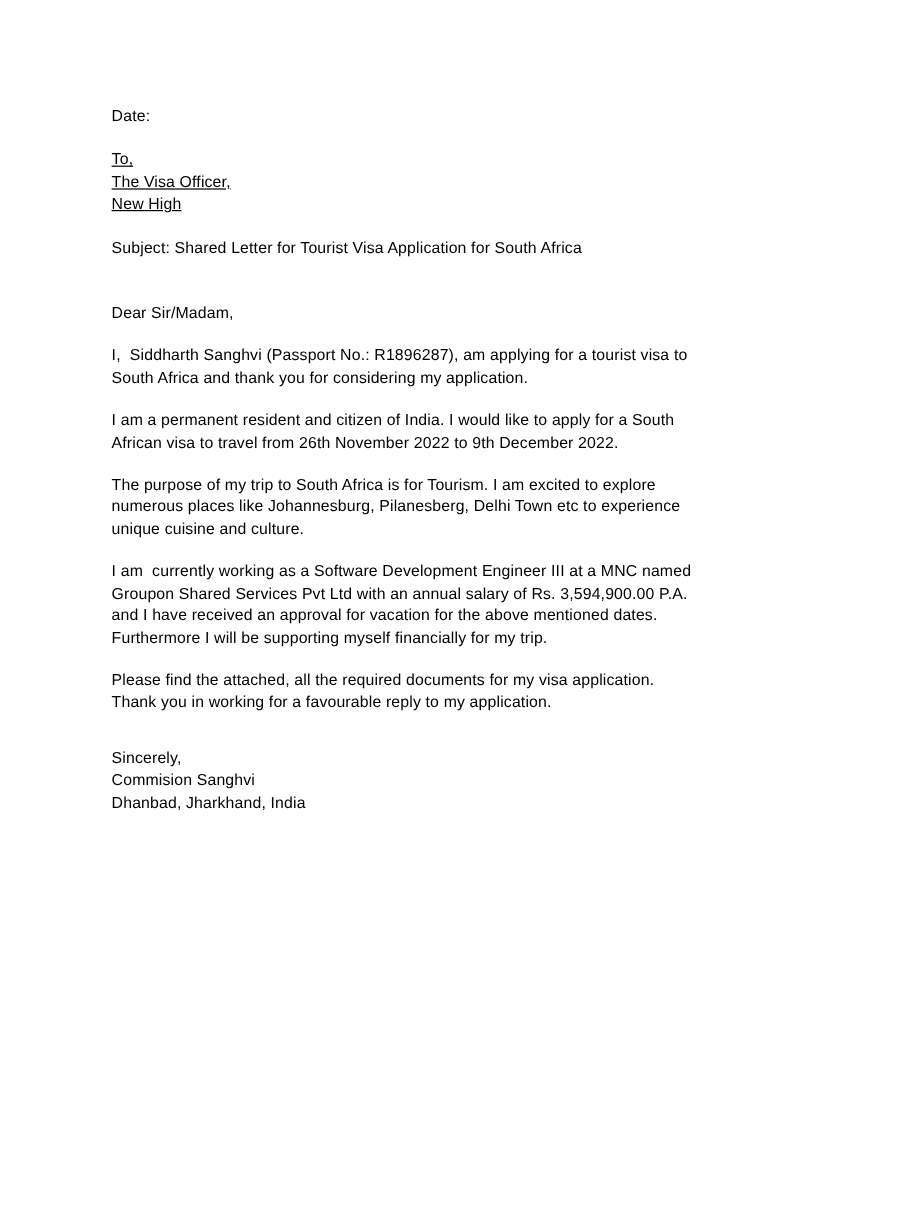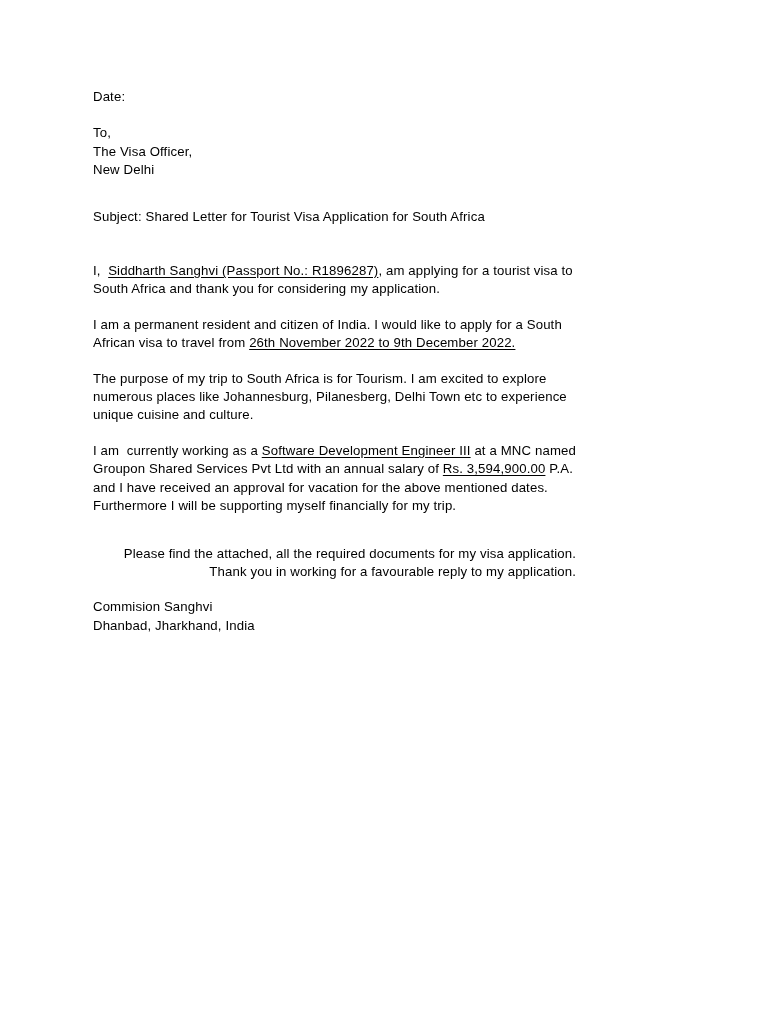--- a/index.html
+++ b/index.html
@@ -27,87 +27,90 @@
     line-height: 18.4px;
     letter-spacing: 0.01em;
   }
   .blk {
     margin: 0;
   }
   .blk.date-block {
     margin-bottom: 18px;
   }
   .blk.recipient-block {
-    margin-bottom: 28px;
+    margin-bottom: 18px;
+    text-decoration: underline;
   }
   .blk.subject-block {
     margin-bottom: 36px;
   }
   .blk.salutation-block {
     margin-bottom: 17px;
   }
   .para {
     margin: 0 0 17px 0;
     text-align: left;
   }
   .para.last-para {
-    margin-bottom: 29px;
+    margin-bottom: 17px;
   }
   .closing-block {
-    margin: 0 0 17px 0;
-    text-align: right;
+    margin: 0 0 28px 0;
   }
   .sign-block {
     margin: 0;
   }
   .line {
     display: block;
     white-space: pre-wrap;
   }
   .u {
-    text-decoration: underline;
     text-underline-offset: 1.5px;
   }
   .nowrap-piece {
     white-space: pre-wrap;
   }
 </style>
 </head>
 <body>
 
 <div class="page">
   <div class="doc-body">
 
     <div class="blk date-block">
       <span class="line">Date:</span>
     </div>
 
     <div class="blk recipient-block">
       <span class="line">To,</span>
       <span class="line">The Visa Officer,</span>
-      <span class="line">New Delhi</span>
+      <span class="line">New High</span>
     </div>
 
     <div class="blk subject-block">
       <span class="line">Subject: Shared Letter for Tourist Visa Application for South Africa</span>
     </div>
 
+    <div class="blk salutation-block">
+      <span class="line">Dear Sir/Madam,</span>
+    </div>
 
     <p class="para"><span class="nowrap-piece">I,  </span><span class="u">Siddharth Sanghvi (Passport No.: R1896287)</span><span>, am applying for a tourist visa to South Africa and thank you for considering my application.</span></p>
 
     <p class="para"><span>I am a permanent resident and citizen of India. I would like to apply for a South African visa to travel from </span><span class="u">26th November 2022 to 9th December 2022.</span><span></span></p>
 
     <p class="para"><span>The purpose of my trip to South Africa is for Tourism. I am excited to explore numerous places like Johannesburg, Pilanesberg, Delhi Town etc to experience unique cuisine and culture.</span></p>
 
     <p class="para last-para"><span class="nowrap-piece">I am  currently working as a </span><span class="u">Software Development Engineer III</span><span> at a MNC named Groupon Shared Services Pvt Ltd with an annual salary of </span><span class="u">Rs. 3,594,900.00</span><span> P.A. and I have received an approval for vacation for the above mentioned dates. Furthermore I will be supporting myself financially for my trip.</span></p>
 
     <div class="closing-block">
       <span class="line">Please find the attached, all the required documents for my visa application.</span>
       <span class="line">Thank you in working for a favourable reply to my application.</span>
     </div>
 
     <div class="sign-block">
+      <span class="line">Sincerely,</span>
       <span class="line">Commision Sanghvi</span>
       <span class="line">Dhanbad, Jharkhand, India</span>
     </div>
 
   </div>
 </div>
 
 </body></html>

